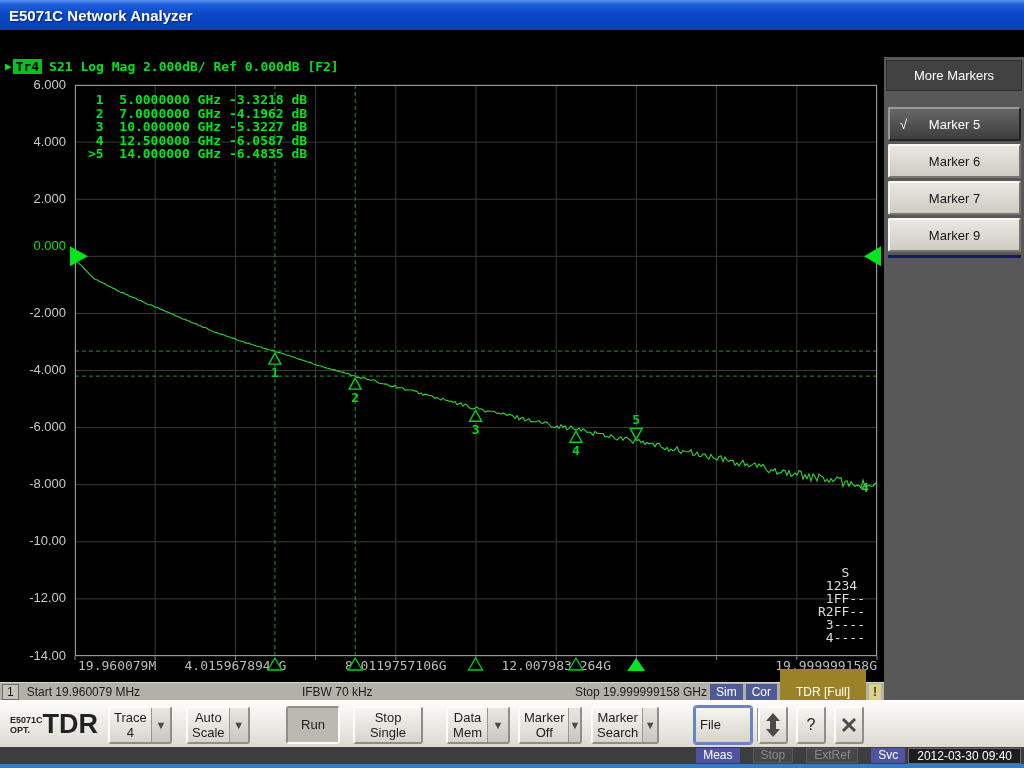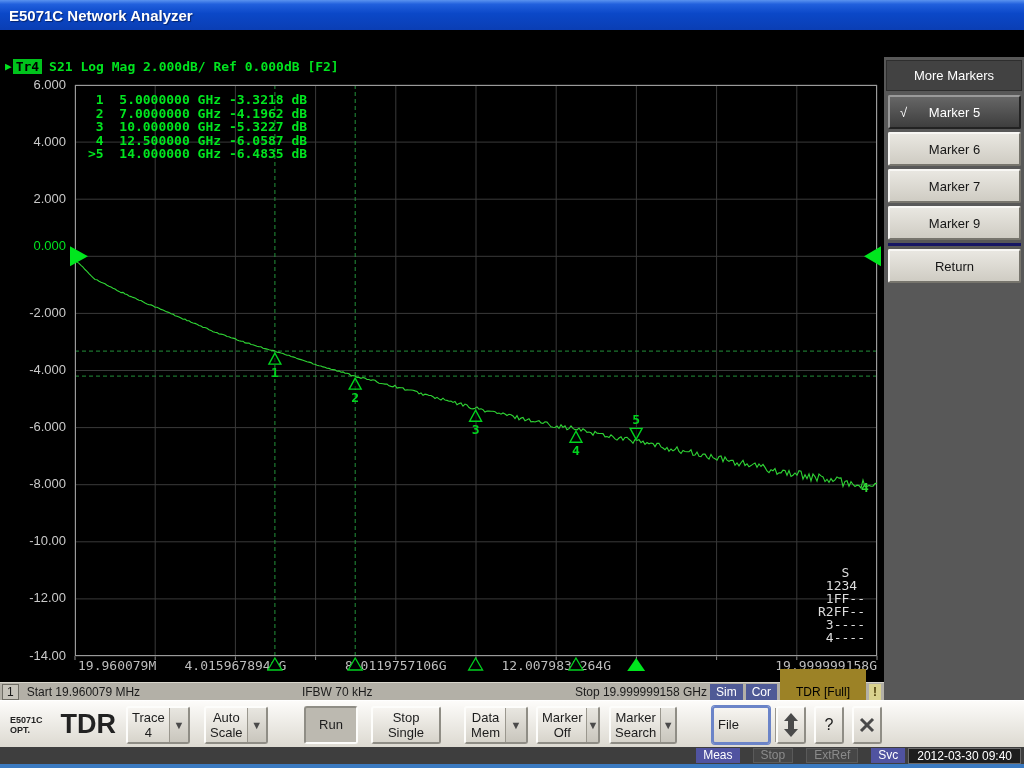--- a/index.html
+++ b/index.html
@@ -26,46 +26,46 @@
   #ylabels .yl{position:absolute;width:66px;text-align:right;font-size:13px;color:#c9c9c9;}
   #ylabels .yl.accent{color:#00e41f;}
   #xlabels .xl{position:absolute;top:601px;font-size:13px;color:#bdbdbd;white-space:nowrap;}
   #marker-table{position:absolute;left:88px;top:36px;font-size:13px;font-weight:bold;
     color:#00e51f;line-height:13.5px;white-space:pre;}
   #plot-legend{position:absolute;left:818px;top:509px;font-size:13px;line-height:13px;
     color:#dcdcdc;white-space:pre;}
   #plot-svg{position:absolute;left:75px;top:28px;overflow:visible;}
   
   #sidebar{position:absolute;left:884px;top:57px;width:140px;height:690px;background:#585858;}
-  #sidebar-header{margin:3px 2px 4px 2px;height:29px;background:#424242;color:#fff;
+  #sidebar-header{margin:3px 2px 16px 2px;height:29px;background:#424242;color:#fff;
     font-size:13px;display:flex;align-items:center;justify-content:center;border:1px solid #2e2e2e;}
   .softkey{position:relative;margin:0 3px 3px 4px;height:30px;font-size:13px;color:#151515;
     background:linear-gradient(180deg,#e9e7e1,#cfccc3);
     border:2px solid;border-color:#f8f7f4 #77756d #77756d #f8f7f4;border-radius:2px;
     display:flex;align-items:center;justify-content:center;cursor:default;}
   .softkey.selected{background:linear-gradient(180deg,#666,#3e3e3e);color:#fff;
     border-color:#9a9a9a #222 #222 #9a9a9a;}
   .softkey .chk{position:absolute;left:10px;font-size:13px;}
   .sk-sep{height:3px;background:#161663;margin:2px 3px 3px 4px;}
   
   #channelbar{position:absolute;left:0;top:682px;width:884px;height:18px;background:#b3b0a7;
     border-top:1px solid #d9d6cd;display:flex;align-items:center;font-size:12px;color:#1b1b1b;}
   #ch-num{border:1px solid #6f6d65;padding:0 4px;margin:0 8px 0 2px;background:#c6c3ba;}
   .cb-badge{margin-left:3px;padding:1px 6px;font-size:12px;}
   .cb-blue{background:#4f5a96;color:#fff;}
-  .cb-gold{background:#9c8226;color:#000000;padding:16px 16px;}
+  .cb-gold{background:#9c8226;color:#ffffff;padding:16px 16px;}
   .cb-warn{background:#d9d28e;color:#4a3c08;font-weight:bold;padding:1px 4px;margin-right:3px;}
   #cb-spacer1{flex:1;} #cb-spacer2{flex:1.25;}
   
   #toolbar{position:absolute;left:0;top:700px;width:1024px;height:47px;
     background:linear-gradient(180deg,#fdfcfa,#dcd9d0);border-top:1px solid #fff;}
   #tb-row{position:absolute;left:0;top:0;height:47px;display:flex;align-items:center;}
   #tb-logo{display:flex;align-items:center;margin-left:10px;color:#222;}
   #tb-logo .small{font-size:9px;line-height:10px;font-weight:bold;}
-  #tb-logo .big{font-size:27px;font-weight:bold;letter-spacing:0px;margin-left:18px;
+  #tb-logo .big{font-size:27px;font-weight:bold;letter-spacing:0px;margin-left:0;
     font-family:"Liberation Sans",sans-serif;}
   .tbtn{height:38px;display:flex;align-items:stretch;border-radius:3px;
     background:linear-gradient(180deg,#f7f5f1,#d7d4cb);
     border:2px solid;border-color:#fdfdfb #8f8d85 #8f8d85 #fdfdfb;cursor:default;box-sizing:border-box;}
   .tbtn .lab{flex:1;display:flex;flex-direction:column;align-items:center;justify-content:center;
     font-size:13px;line-height:15px;color:#1c1c1c;padding:0 4px;white-space:nowrap;}
   .tbtn .dd{width:20px;display:flex;align-items:center;justify-content:center;
     border-left:1px solid #9a978e;color:#4a4a4a;font-size:11px;
     background:linear-gradient(180deg,#e8e6e0,#c9c6bd);}
   .tbtn.pressed{background:#bcb9b0;border-color:#8f8d85 #fdfdfb #fdfdfb #8f8d85;}
@@ -197,23 +197,20 @@
         <div class="softkey">
           <span>Marker 6</span>
         </div>
         <div class="softkey">
           <span>Marker 7</span>
         </div>
         <div class="softkey">
           <span>Marker 9</span>
         </div>
         <div class="sk-sep"></div>
-        <div class="softkey">
-          <span>Return</span>
-        </div>
       </div>
   </div>
 
   <div id="channelbar">
     <span id="ch-num">1</span>
     <span>Start 19.960079 MHz</span>
     <span id="cb-spacer1"></span>
     <span>IFBW 70 kHz</span>
     <span id="cb-spacer2"></span>
     <span>Stop 19.999999158 GHz</span>

